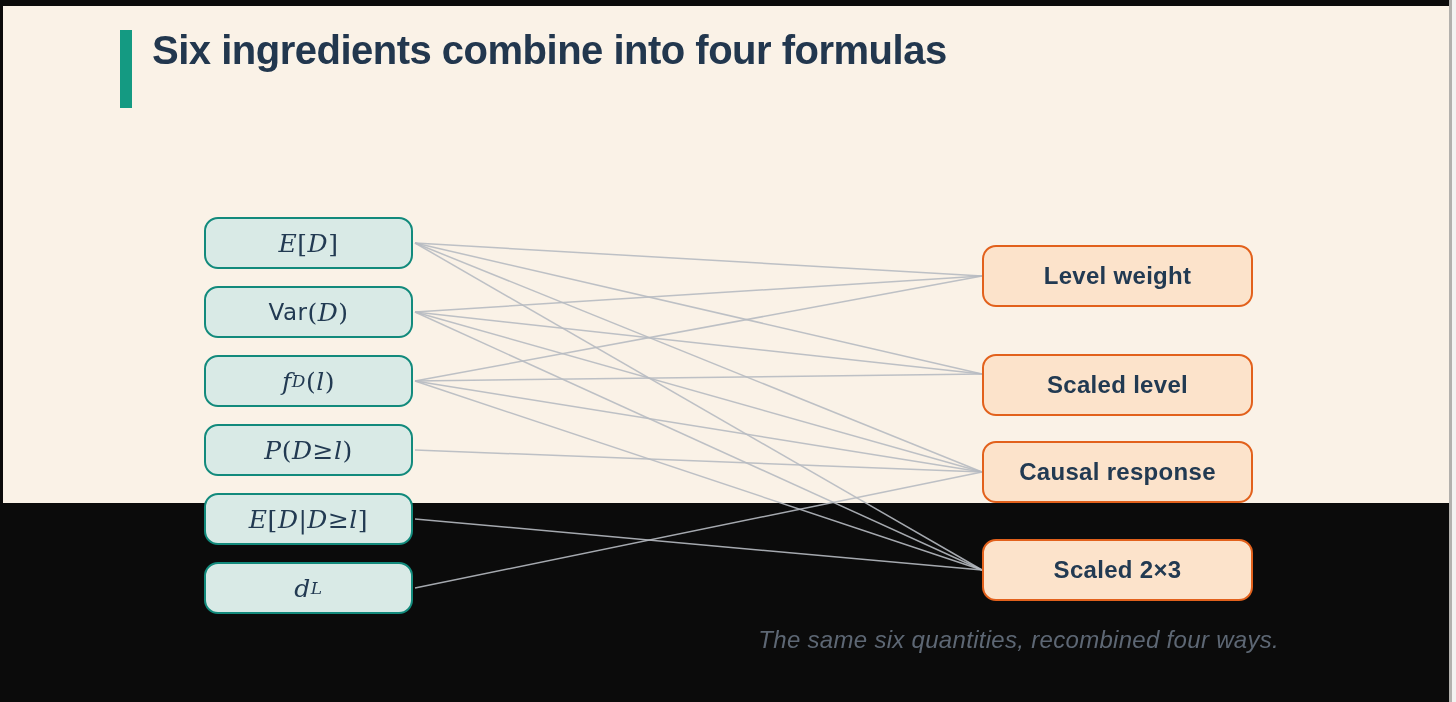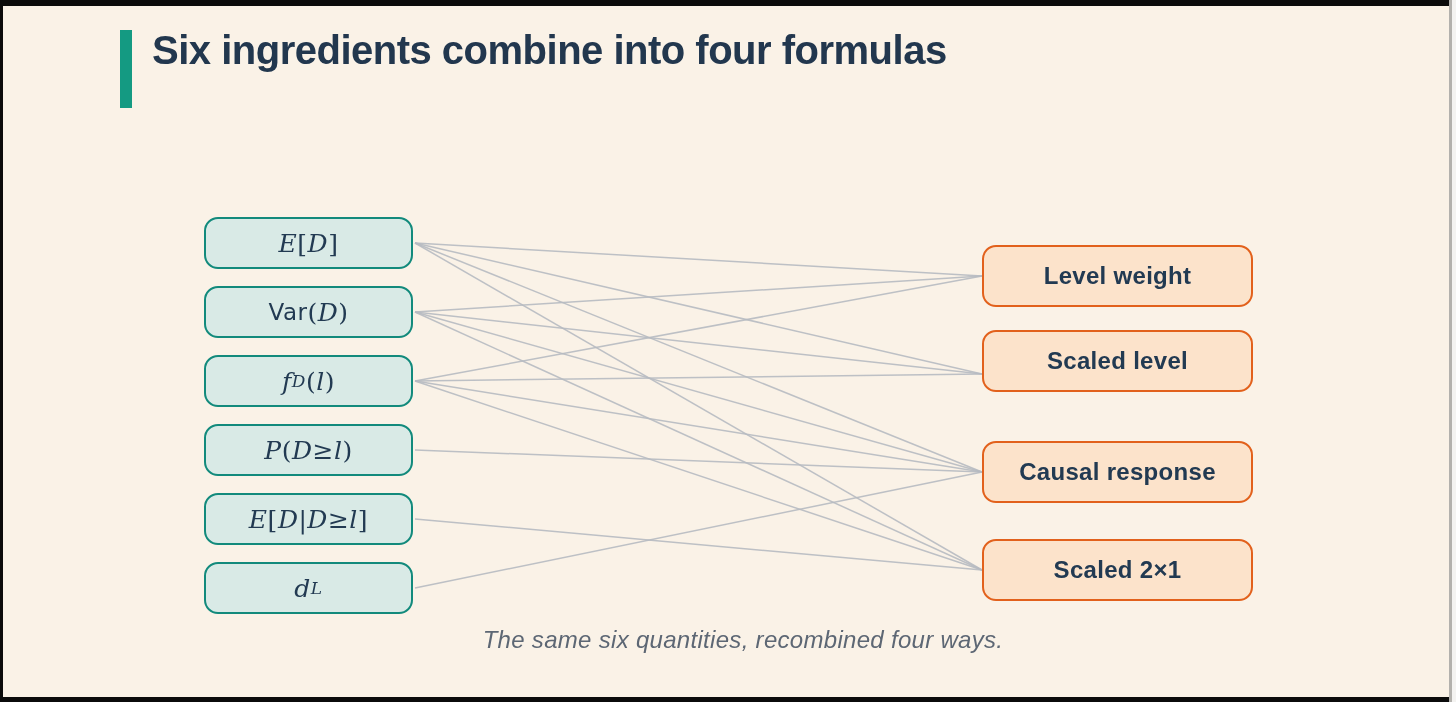--- a/index.html
+++ b/index.html
@@ -2,21 +2,21 @@
 <html><head>
 <meta charset="utf-8">
 <style>
   html,body{margin:0;padding:0;}
   body{
     width:1456px;height:702px;overflow:hidden;position:relative;
     background:#0b0b0b;
     font-family:"Liberation Sans",sans-serif;
   }
   .page{
-    position:absolute;left:3px;top:6px;width:1446px;height:691px;
+    position:absolute;left:3px;top:6px;width:1446px;height:497px;
     background:var(--bg,#faf2e7);
   }
   .edge-strip-gray{
     position:absolute;left:1449px;top:0;width:3px;height:702px;
     background:#b3b1ad;
   }
   .edge-strip-light{
     position:absolute;left:1452px;top:0;width:4px;height:702px;
     background:#f4f3f1;
   }
@@ -51,21 +51,21 @@
     color:var(--node-text,#223a52);
     font-size:24px;font-weight:bold;letter-spacing:0.3px;
   }
   .mi{font-style:italic;font-family:"DejaVu Serif",serif;}
   .mu{font-style:normal;font-family:"DejaVu Serif",serif;}
   .ms{font-style:normal;font-family:"DejaVu Sans",sans-serif;font-size:0.92em;text-align:center;}
   .msub{font-style:italic;font-family:"DejaVu Serif",serif;
         font-size:0.68em;vertical-align:-0.22em;}
   .caption{
     position:absolute;left:204px;top:620px;width:1072px;
-    text-align:center;font-style:italic;font-size:24px;
+    text-align:right;font-style:italic;font-size:24px;
     color:var(--caption,#5d6774);letter-spacing:0.3px;
   }
 </style>
 </head>
 <body style="--bg: #faf2e7; --accent: #149a82; --title: #22374e; --node-text: #223a52; --ing-fill: #d9eae6; --ing-border: #128a7c; --for-fill: #fce3cb; --for-border: #e2611c; --caption: #5d6774;">
 
 <div class="page">
   <div class="header">
     <div class="accent-bar"></div>
     <div class="title">Six ingredients combine into four formulas</div>
@@ -127,28 +127,28 @@
         <span class="mi">l</span>
         <span class="mu">]</span>
       </div>
       <div class="node ingredient" style="top: 556px;">
         <span class="mi">d</span>
         <span class="msub">L</span>
       </div>
       <div class="node formula" style="top: 239px; text-align: center;">
         <span>Level weight</span>
       </div>
-      <div class="node formula" style="top: 324px;">
+      <div class="node formula" style="top: 348px;">
         <span>Scaled level</span>
       </div>
       <div class="node formula" style="top: 435px; text-align: center;">
         <span>Causal response</span>
       </div>
       <div class="node formula" style="top: 533px;">
-        <span>Scaled 2×1</span>
+        <span>Scaled 2×3</span>
       </div>
     </div>
 
   <div class="caption">The same six quantities, recombined four ways.</div>
 </div>
 
 <div class="edge-strip-gray"></div>
 <div class="edge-strip-light"></div>
 
 </body></html>

